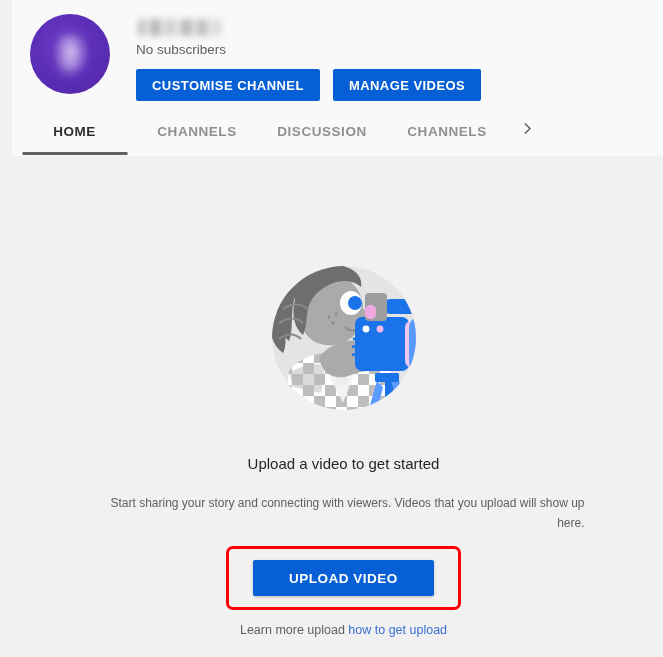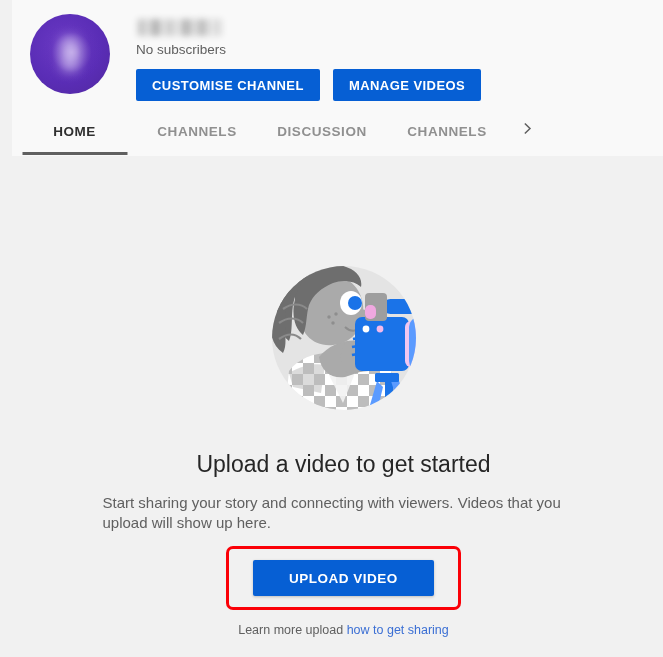--- a/index.html
+++ b/index.html
@@ -185,31 +185,31 @@
     flex-direction: column;
     align-items: center;
   }
   .illustration {
     margin-top: 97px;
     width: 170px;
     height: 170px;
   }
   .empty-title {
     margin-top: 27px;
-    font-size: 23px;
+    font-size: 15px;
     color: #262626;
     font-weight: normal;
     line-height: 28px;
     text-align: center;
   }
   .empty-sub {
     margin-top: 15px;
     width: 482px;
-    text-align: left;
-    font-size: 15px;
+    text-align: right;
+    font-size: 12px;
     line-height: 20px;
     color: #606060;
   }
   .upload-wrap {
     position: relative;
     margin-top: 27px;
     display: flex;
     justify-content: center;
   }
   .upload-btn {
@@ -377,18 +377,18 @@
     <div class="empty-title">Upload a video to get started</div>
 
     <div class="empty-sub">Start sharing your story and connecting with viewers. Videos that you upload will show up here.</div>
 
     <div class="upload-wrap">
       <button class="upload-btn">UPLOAD VIDEO</button>
       <div class="highlight-box"></div>
     </div>
 
     <div class="learn-more">
-      <span>Learn more upload </span><a href="#">how to get sharing</a>
+      <span>Learn more upload </span><a href="#">how to get upload</a>
     </div>
 
   </div>
 
 </div>
 
 </body></html>

